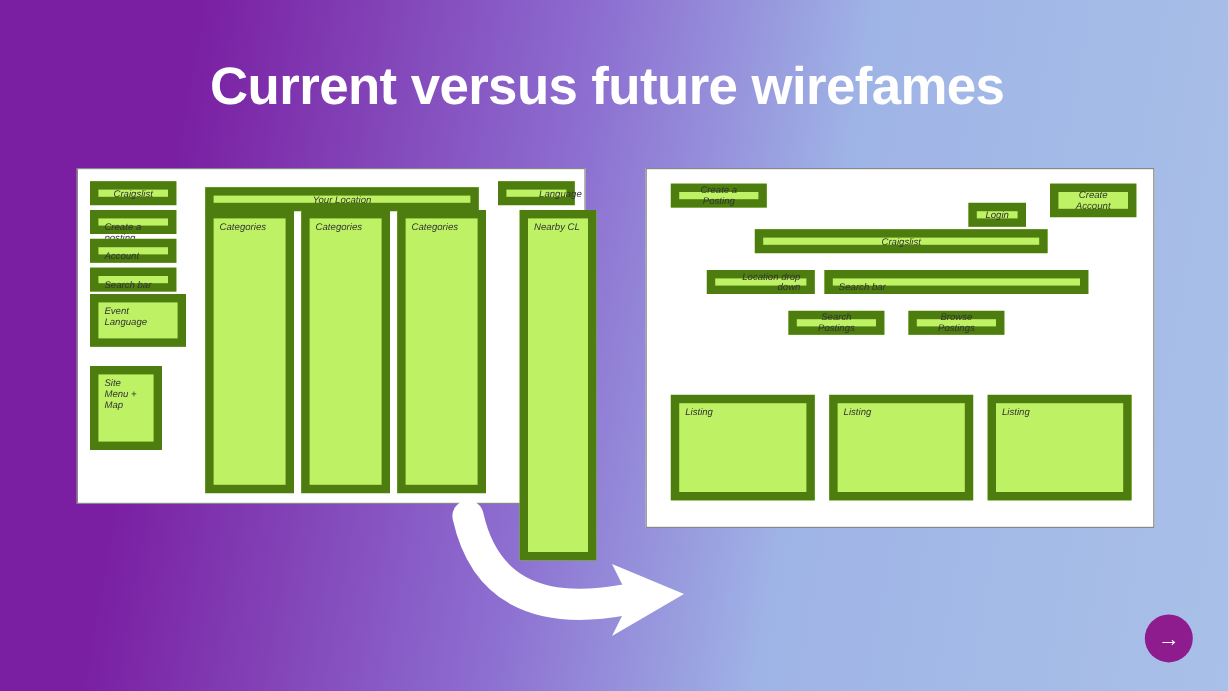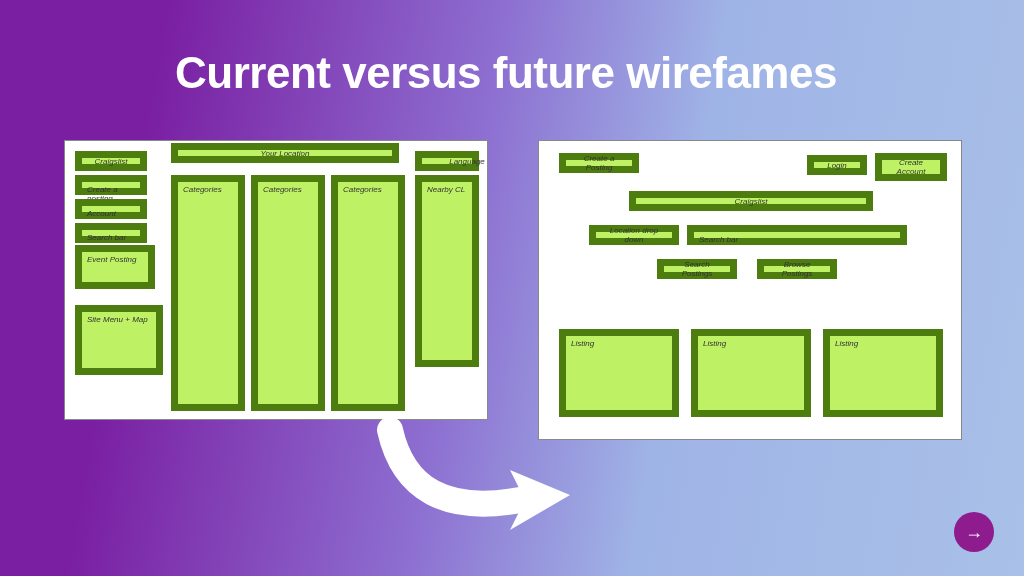--- a/index.html
+++ b/index.html
@@ -44,45 +44,45 @@
 </style>
 </head>
 <body>
 
 <div class="slide">
   <div class="title">Current versus future wirefames</div>
 
   <div class="frame left">
 
     <div class="wbox center" style="left:10px; top:10px; width:72px; height:16px;">Craigslist</div>
-    <div class="wbox center" style="left:106px; top:2px; width:228px; height:16px;">Your Location</div>
+    <div class="wbox center" style="left:106px; top:15px; width:228px; height:16px;">Your Location</div>
     <div class="wbox center" style="left:350px; top:10px; width:64px; height:16px;padding-left:45px;">Language</div>
 
     <div class="wbox" style="left:10px; top:34px; width:72px; height:16px;">Create a posting</div>
     <div class="wbox" style="left:10px; top:58px; width:72px; height:16px;">Account</div>
     <div class="wbox" style="left:10px; top:82px; width:72px; height:16px;">Search bar</div>
-    <div class="wbox top" style="left:10px; top:104px; width:80px; height:44px;">Event Posting</div>
-    <div class="wbox top" style="left:10px; top:164px; width:88px; height:70px;">Site Menu + Map</div>
+    <div class="wbox top" style="left:10px; top:104px; width:80px; height:44px;">Event Language</div>
+    <div class="wbox top" style="left:10px; top:164px; width:60px; height:70px;">Site Menu + Map</div>
 
     <div class="wbox top" style="left:106px; top:34px; width:74px; height:236px;">Categories</div>
     <div class="wbox top" style="left:186px; top:34px; width:74px; height:236px;">Categories</div>
     <div class="wbox top" style="left:266px; top:34px; width:74px; height:236px;">Categories</div>
 
-    <div class="wbox top" style="left:350px; top:34px; width:64px; height:192px;">Nearby CL</div>
+    <div class="wbox top" style="left:368px; top:34px; width:64px; height:292px;">Nearby CL</div>
   </div>
 
   <div class="frame right">
 
     <div class="wbox center" style="left:20px; top:12px; width:80px; height:18px;">Create a Posting</div>
-    <div class="wbox center" style="left:268px; top:14px; width:60px; height:18px;">Login</div>
+    <div class="wbox center" style="left:268px; top:28px; width:48px; height:18px;">Login</div>
     <div class="wbox center" style="left:336px; top:12px; width:72px; height:28px;">Create Account</div>
 
     <div class="wbox center" style="left:90px; top:50px; width:244px; height:18px;">Craigslist</div>
 
-    <div class="wbox center" style="left:50px; top:84px; width:90px; height:18px;">Location drop down</div>
+    <div class="wbox center" style="left:50px; top:84px; width:90px; height:18px;text-align:right;">Location drop down</div>
     <div class="wbox" style="left:148px; top:84px; width:220px; height:18px;">Search bar</div>
 
     <div class="wbox center" style="left:118px; top:118px; width:80px; height:18px;">Search Postings</div>
     <div class="wbox center" style="left:218px; top:118px; width:80px; height:18px;">Browse Postings</div>
 
 
     <div class="wbox top" style="left:20px;  top:188px; width:120px; height:88px;">Listing</div>
     <div class="wbox top" style="left:152px; top:188px; width:120px; height:88px;">Listing</div>
     <div class="wbox top" style="left:284px; top:188px; width:120px; height:88px;">Listing</div>
   </div>

